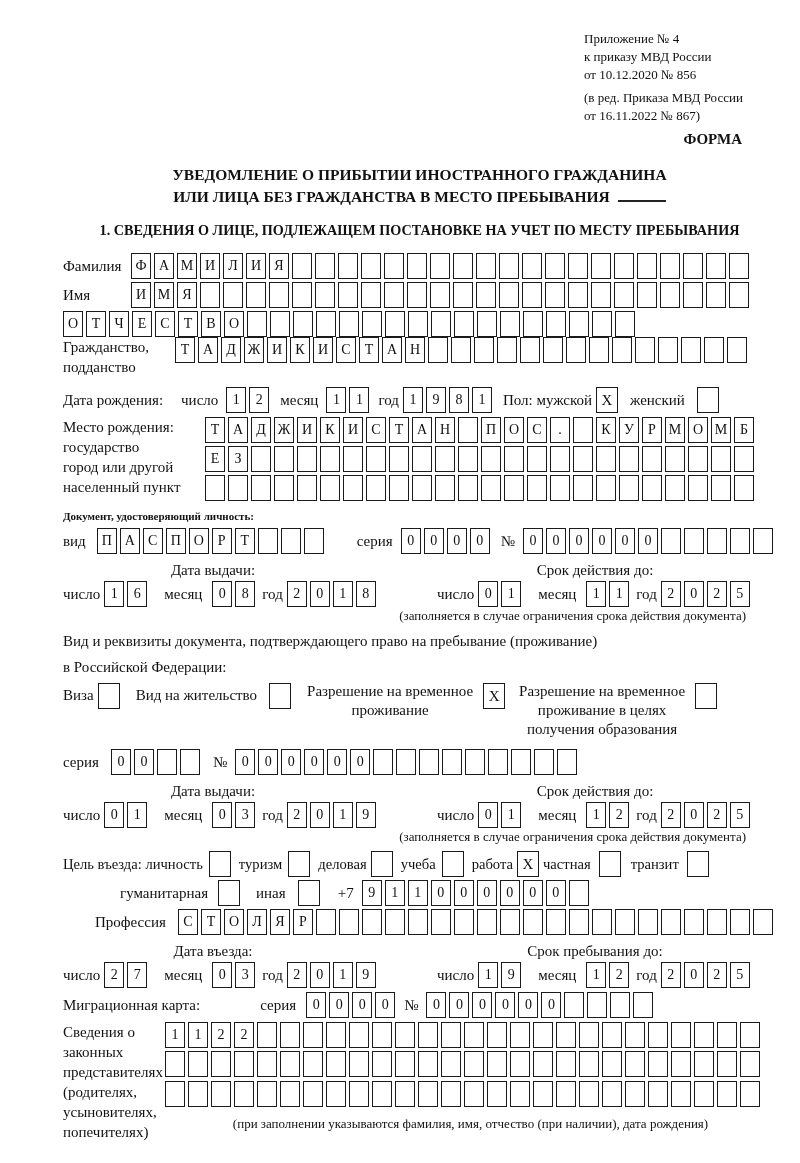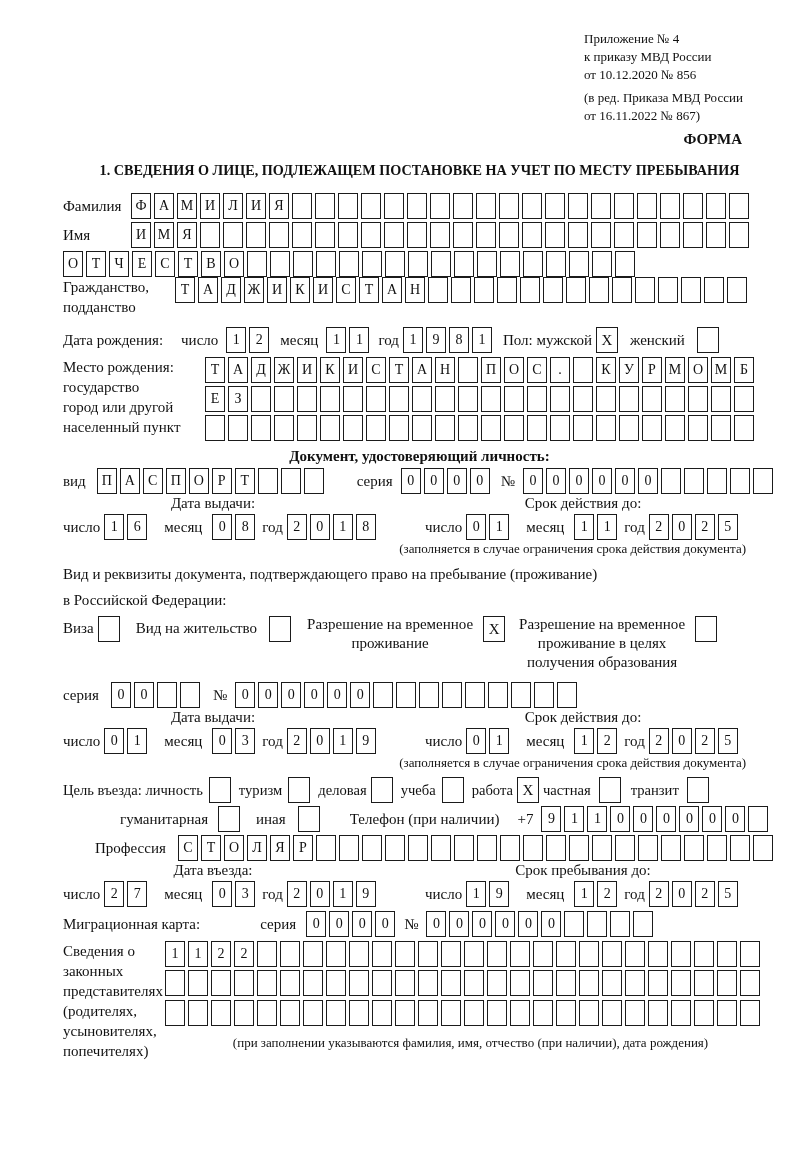--- a/index.html
+++ b/index.html
@@ -15,22 +15,22 @@
   .ac{align-items:center;}
   .lbl{font-size:15px;line-height:26px;white-space:nowrap;}
   .lblcol{font-size:15px;line-height:20px;flex:0 0 auto;}
   .cells{display:inline-flex;flex:0 0 auto;}
   .cell{box-sizing:border-box;flex:0 0 auto;width:20px;height:26px;border:1.7px solid #1b1b1b;margin-right:3px;display:inline-flex;align-items:center;justify-content:center;font-size:14px;}
   .cbox{box-sizing:border-box;flex:0 0 auto;width:22px;height:26px;border:1.8px solid #1b1b1b;display:inline-flex;align-items:center;justify-content:center;font-size:15px;}
   .colstack .cells{margin-bottom:3px;}
   .w68{width:68px;} .w122{width:122px;} .w112{width:112px;} .w142{width:142px;} .w47{width:47px;} .w95{width:95px;margin-left:32px;} .w102{width:102px;}
   .mt2{margin-top:2px;} .mt3{margin-top:3px;} .mt4{margin-top:4px;} .mt6{margin-top:6px;} .mt10{margin-top:10px;} .mt14{margin-top:14px;}
   .ml4{margin-left:4px;} .ml6{margin-left:6px;} .ml8{margin-left:8px;} .ml10{margin-left:10px;} .ml12{margin-left:12px;} .ml14{margin-left:14px;} .ml16{margin-left:16px;} .ml18{margin-left:18px;} .ml30{margin-left:30px;} .ml57{margin-left:57px;} .ml60{margin-left:60px;}
-  .doc-heading{margin-top:2px;text-align:center;font-weight:bold;font-size:15px;line-height:19px;}
-  .datepair{display:flex;margin-top:0;}
+  .doc-heading{margin-top:2px;text-align:left;font-weight:bold;font-size:11px;line-height:19px;}
+  .datepair{display:flex;margin-top:7px;gap:12px;}
   .dcl{width:350px;flex:0 0 auto;}
   .dcr{flex:1;}
   .datehead{text-align:center;font-size:15px;line-height:18px;width:300px;}
   .dcr .datehead{width:340px;}
   .datestrip{display:flex;align-items:center;margin-top:2px;}
   .vnote{text-align:right;padding-right:30px;font-size:13px;line-height:16px;margin-top:1px;}
   .cbtext{font-size:15px;line-height:19px;text-align:center;}
   .cbrow{align-items:flex-start;}
   .cbrow .cbox{margin-top:1px;}
   .purpose .lbl{font-size:14.6px;}
@@ -44,20 +44,24 @@
   <div class="annex">
     <div>Приложение № 4</div>
     <div>к приказу МВД России</div>
     <div>от 10.12.2020 № 856</div>
     <div class="annex-gap">(в ред. Приказа МВД России</div>
     <div>от 16.11.2022 № 867)</div>
   </div>
 
   <div class="forma">ФОРМА</div>
 
+  <div class="title">
+    <div>УВЕДОМЛЕНИЕ О ПРИБЫТИИ ИНОСТРАННОГО ГРАЖДАНИНА</div>
+    <div><span>ИЛИ ЛИЦА БЕЗ ГРАЖДАНСТВА В МЕСТО ПРЕБЫВАНИЯ</span><span class="blank"></span></div>
+  </div>
 
   <div class="sec">1. СВЕДЕНИЯ О ЛИЦЕ, ПОДЛЕЖАЩЕМ ПОСТАНОВКЕ НА УЧЕТ ПО МЕСТУ ПРЕБЫВАНИЯ</div>
 
   <div class="row mt14 ac">
     <div class="lbl w68">Фамилия</div>
     <div class="cells">
         <span class="cell">Ф</span>
         <span class="cell">А</span>
         <span class="cell">М</span>
         <span class="cell">И</span>
@@ -497,21 +501,20 @@
     <span class="cbox ml8"></span>
     <span class="lbl ml10">транзит</span>
     <span class="cbox ml8"></span>
   </div>
 
   <div class="row mt3 ac">
     <span class="lbl ml57">гуманитарная</span>
     <span class="cbox ml10"></span>
     <span class="lbl ml16">иная</span>
     <span class="cbox ml12"></span>
-    <span class="lbl ml30">Телефон (при наличии)</span>
     <span class="lbl ml18">+7</span>
     <span class="cells ml8">
         <span class="cell">9</span>
         <span class="cell">1</span>
         <span class="cell">1</span>
         <span class="cell">0</span>
         <span class="cell">0</span>
         <span class="cell">0</span>
         <span class="cell">0</span>
         <span class="cell">0</span>

